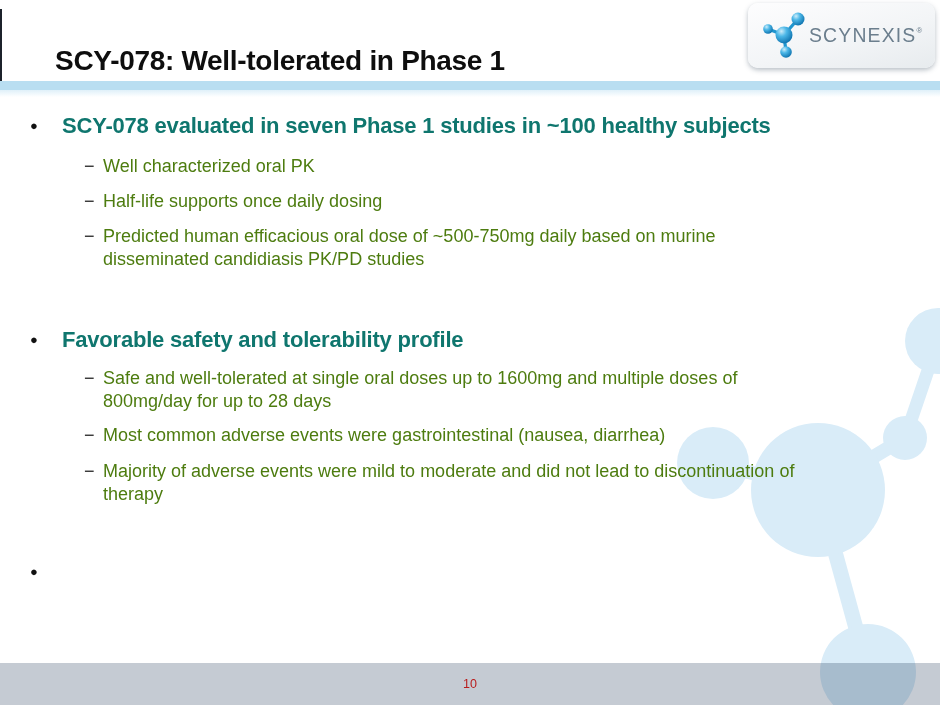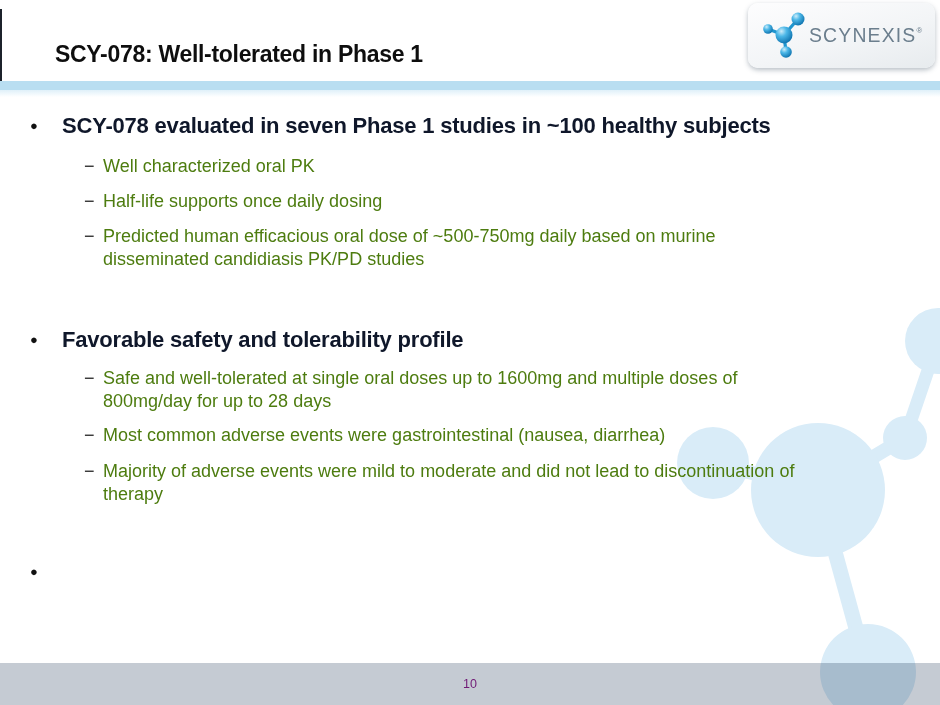--- a/index.html
+++ b/index.html
@@ -9,21 +9,21 @@
     background:#ffffff;
     overflow:hidden;
     font-family:"Liberation Sans", sans-serif;
     color:#111111;
   }
   
   .edge-line{position:absolute;left:0;top:9px;width:2px;height:73px;background:#1c222b;}
   
   .slide-title{
     position:absolute;left:55px;top:26px;right:200px;
-    font-size:23px;font-weight:bold;letter-spacing:-0.3px;color:#0e0e0e;
+    font-size:28px;font-weight:bold;letter-spacing:-0.3px;color:#0e0e0e;
   }
   
   .accent-stripe{position:absolute;left:0;top:81px;width:940px;height:9px;background:#b9def1;}
   .stripe-fade{position:absolute;left:0;top:90px;width:940px;height:7px;
     background:linear-gradient(#dff0f9,#ffffff);}
   
   .logo-card{
     position:absolute;left:748px;top:3px;width:187px;height:65px;
     border-radius:10px;
     background:linear-gradient(165deg,#fdfdfe 0%,#f3f5f7 55%,#e7ebee 100%);
@@ -38,30 +38,30 @@
   .logo-text sup{font-size:8px;letter-spacing:0;vertical-align:9px;}
   
   .bg-molecule{position:absolute;left:0;top:0;mix-blend-mode:multiply;pointer-events:none;z-index:2;}
   
   .footer-bar{
     position:absolute;left:0;top:663px;width:940px;height:42px;
     background:#c5cbd3;z-index:1;
   }
   .page-number{
     display:block;width:100%;text-align:center;line-height:42px;
-    font-size:12.5px;color:#701a75;
+    font-size:12.5px;color:#b91c1c;
   }
   
   .content{position:absolute;left:0;top:0;width:940px;height:705px;z-index:3;}
   .bullet-group{position:absolute;left:30px;right:5px;display:flex;align-items:flex-start;}
   .bullet-marker{
     flex:0 0 32px;font-size:13px;line-height:28px;color:#111;
   }
   .bullet-text{
-    font-size:22px;font-weight:bold;line-height:28px;letter-spacing:-0.2px;color:#0f172a;
+    font-size:22px;font-weight:bold;line-height:28px;letter-spacing:-0.2px;color:#0f766e;
   }
   .sub-bullet{position:absolute;left:84px;right:20px;display:flex;align-items:flex-start;}
   .dash-marker{flex:0 0 19px;font-size:18px;line-height:23px;color:#1a1a1a;}
   .sub-text{font-size:18px;line-height:23px;color:#4d7c0f;}
 </style>
 </head>
 <body>
 
 <div class="slide">
 

